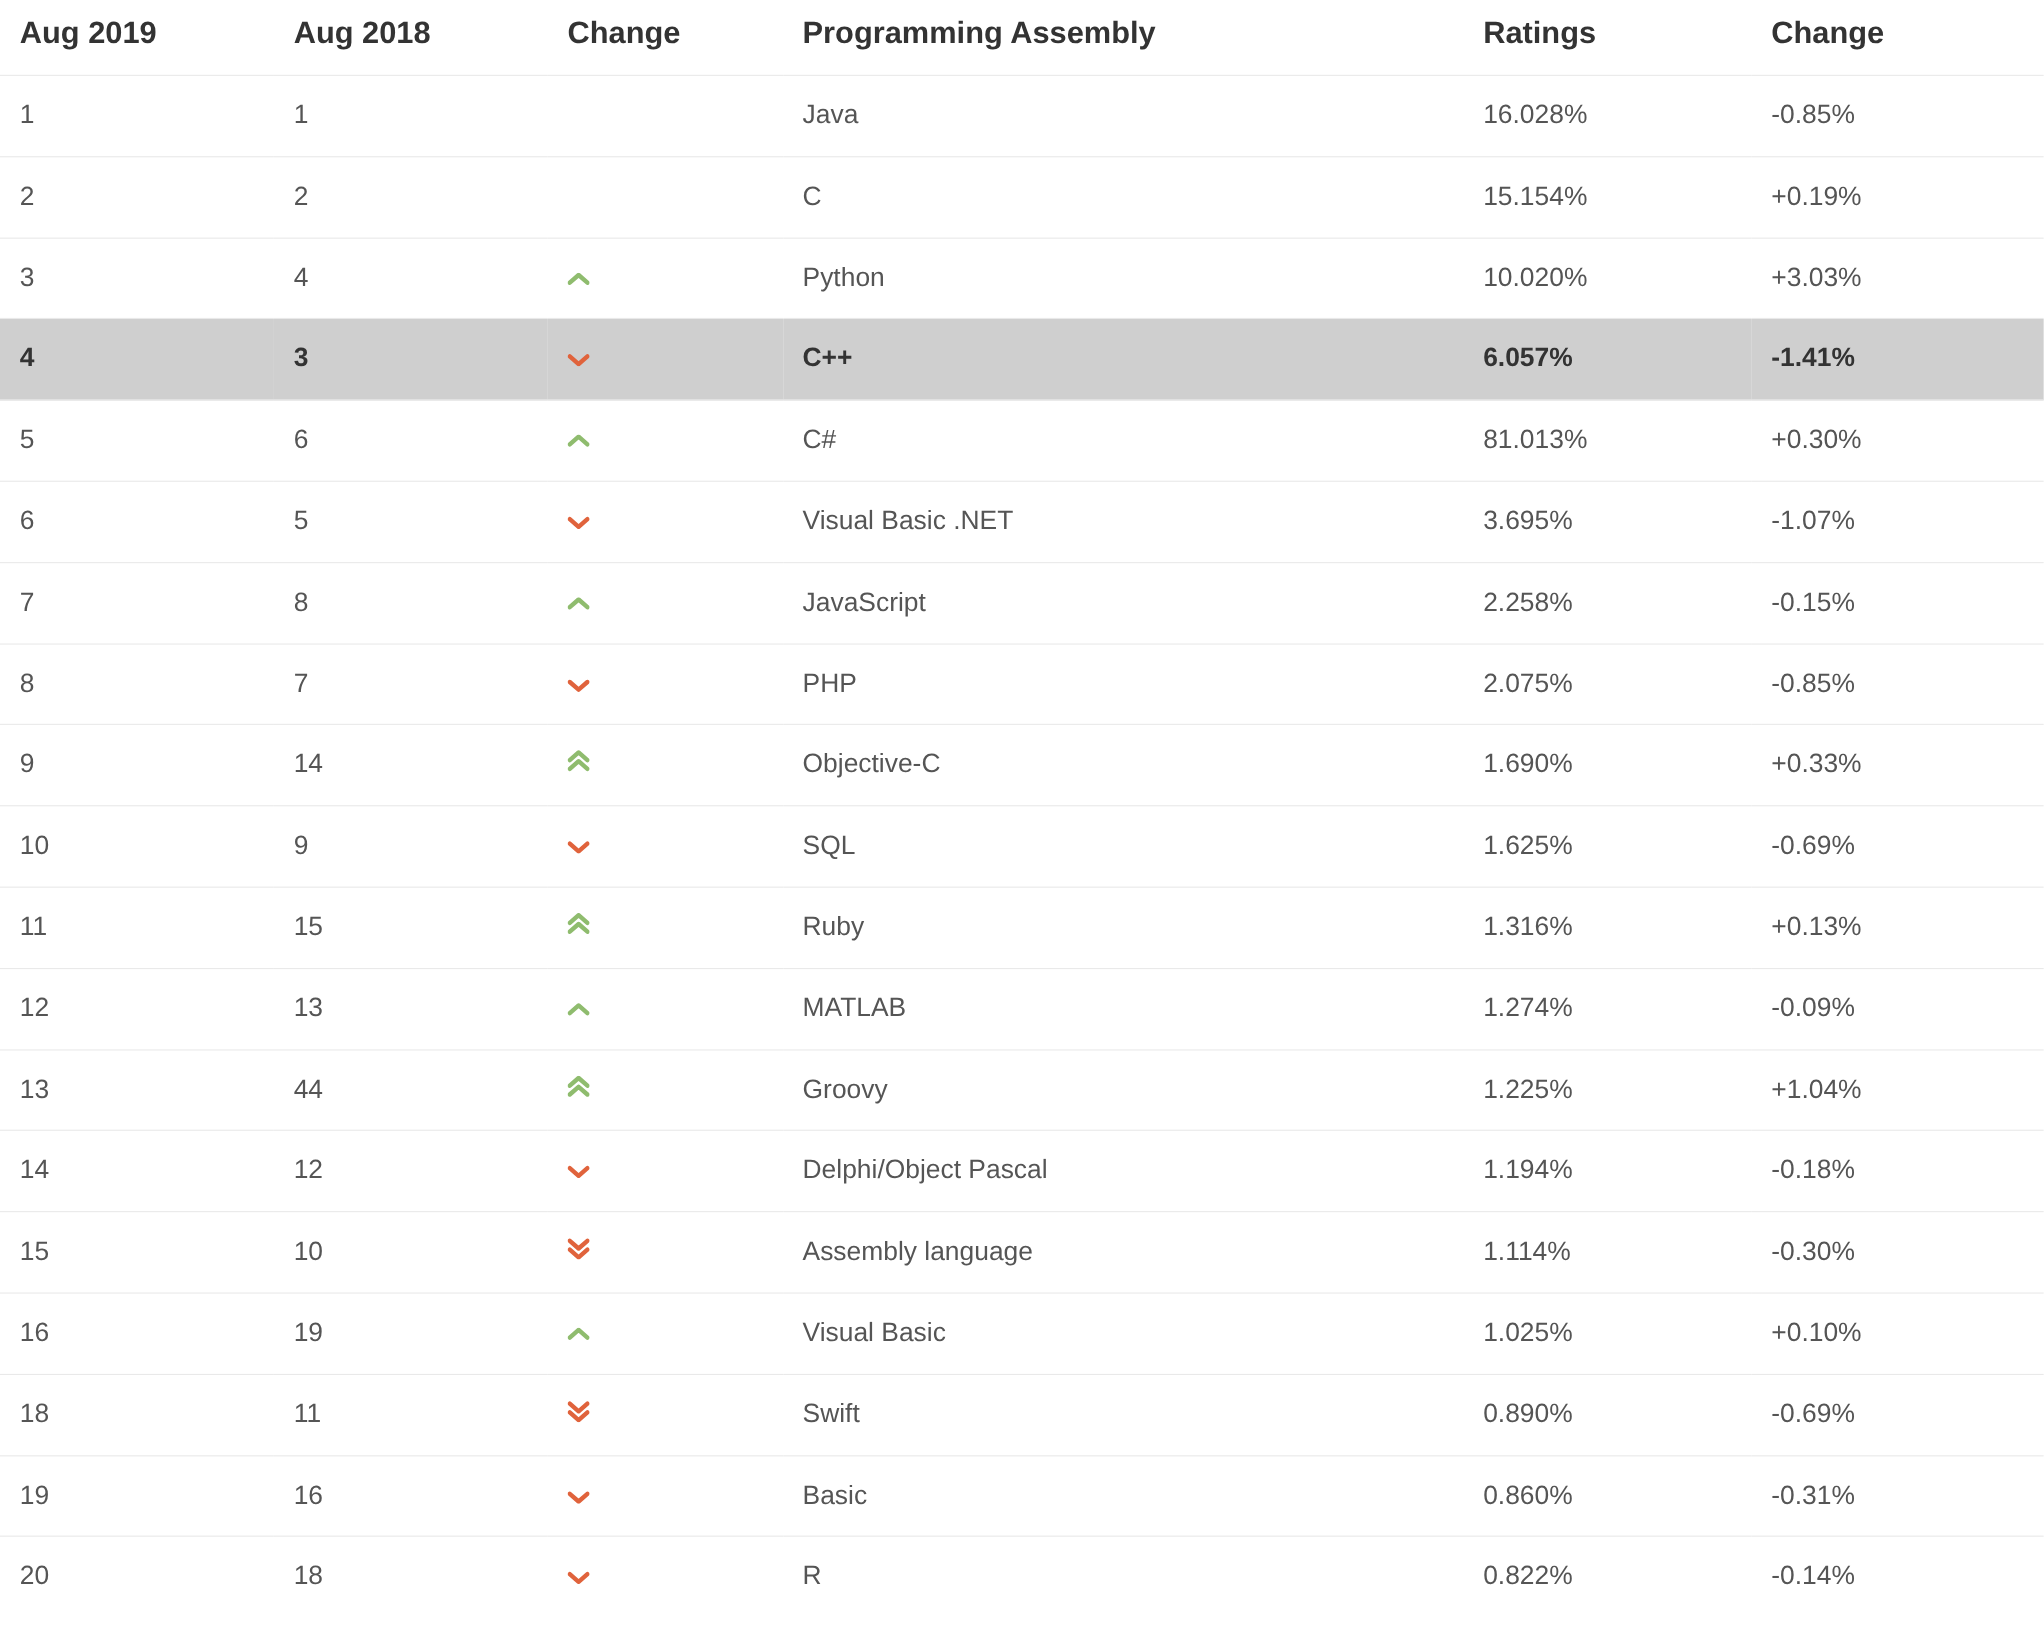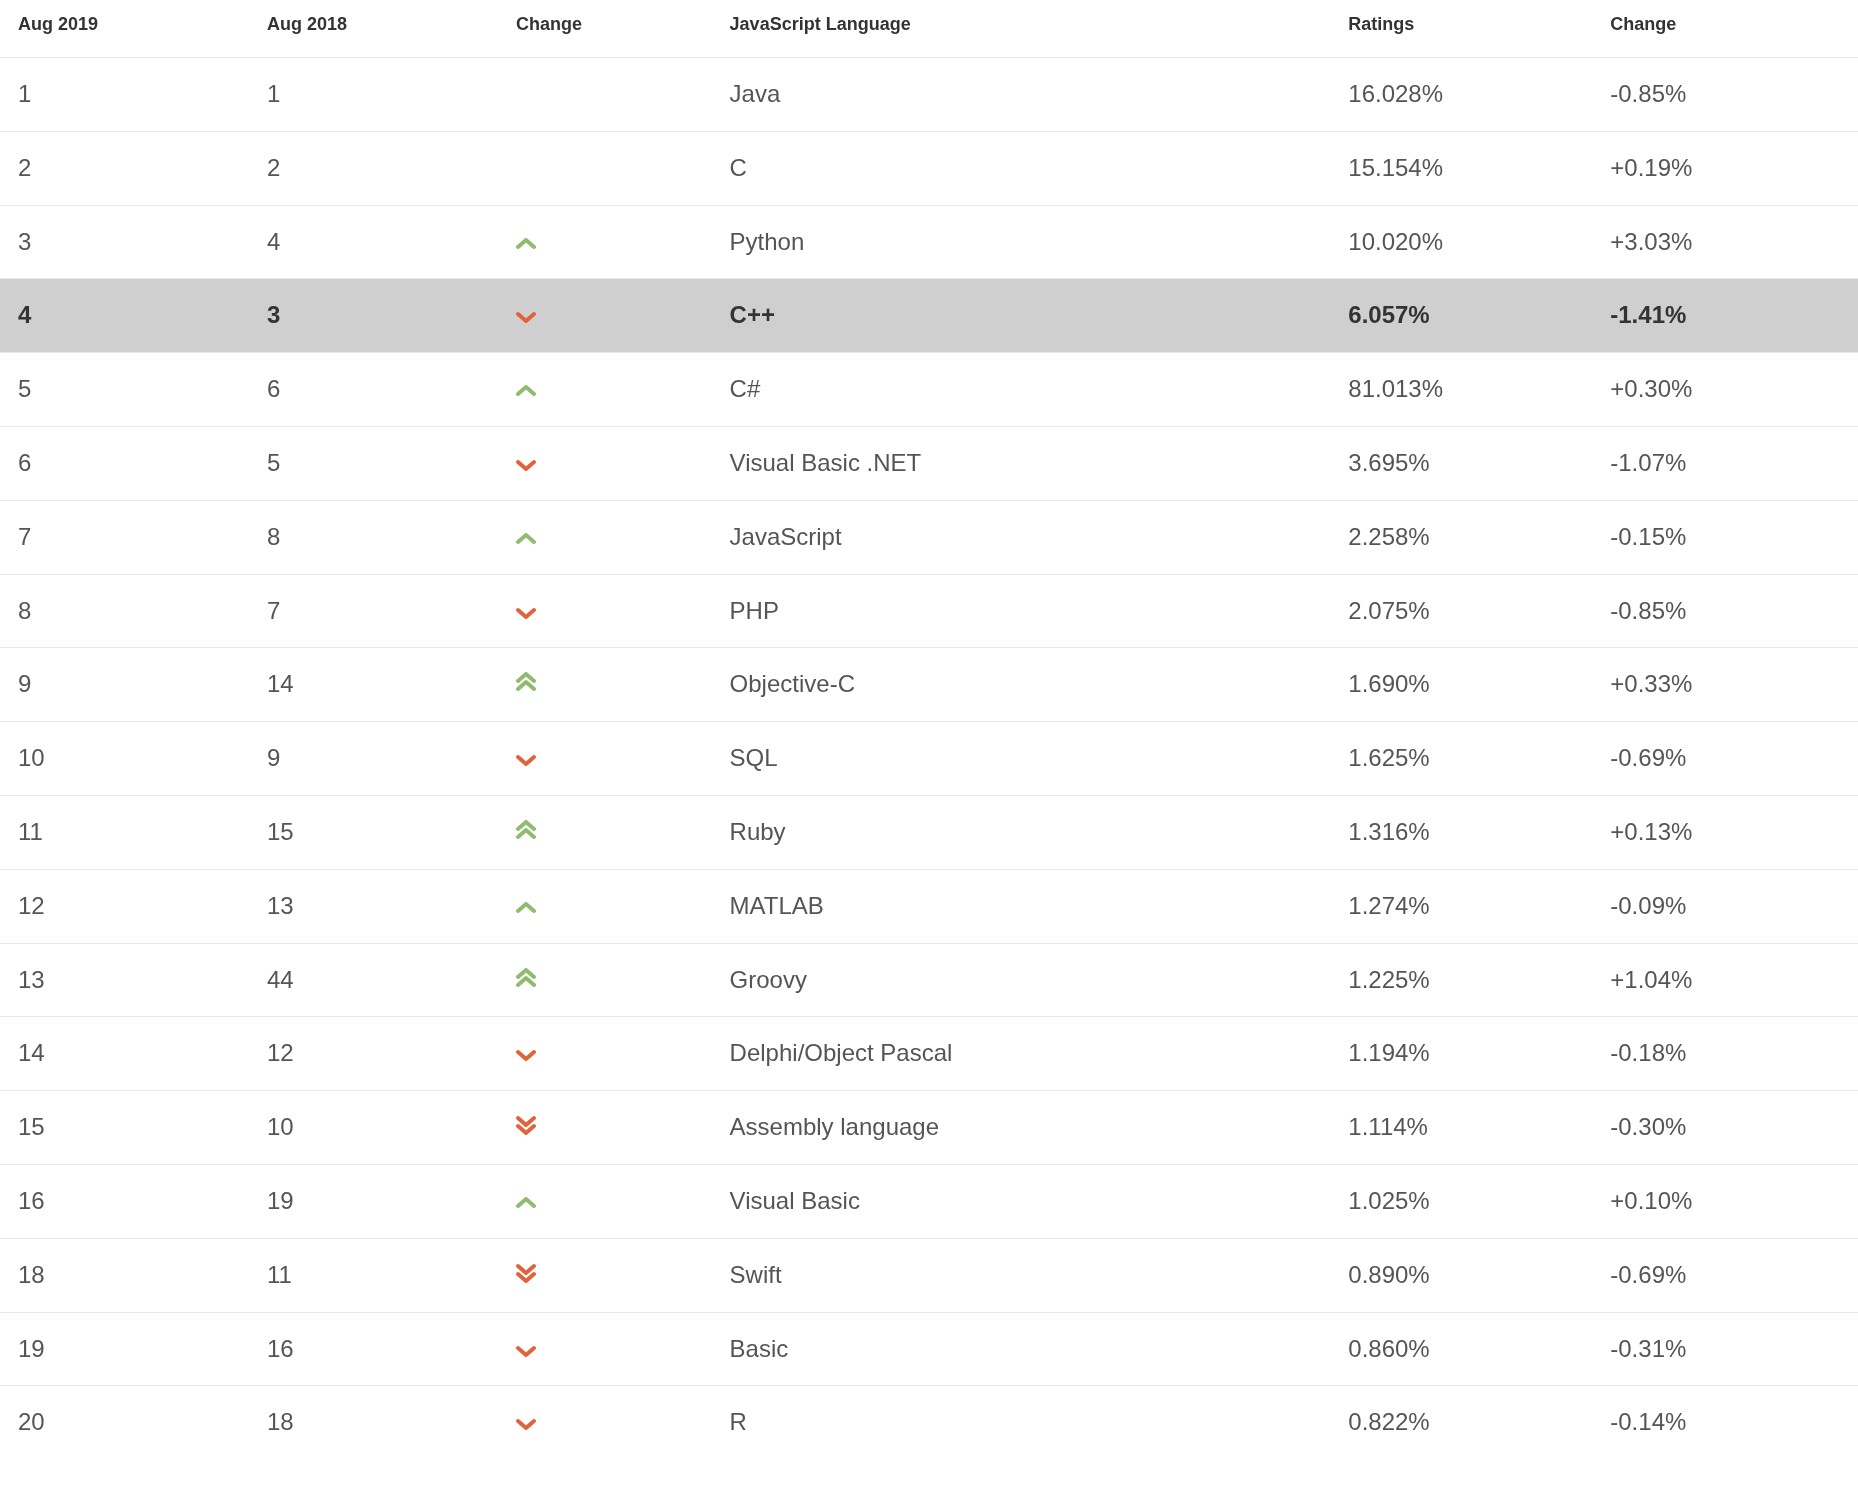--- a/index.html
+++ b/index.html
@@ -12,21 +12,21 @@
   table{
     width:100%;
     border-collapse:collapse;
     table-layout:fixed;
   }
   thead th{
     text-align:left;
     font-weight:700;
     color:#333;
     padding:14px 18px 22px 18px;
-    font-size:18px;
+    font-size:28px;
   }
   tbody td{
     padding:22px 18px;
     border-top:1px solid #e9e9e9;
     color:#555;
     vertical-align:middle;
     line-height:1.2;
   }
   tbody tr.highlight td{
     background:#cfcfcf;
@@ -56,21 +56,21 @@
       <col class="c3">
       <col class="c4">
       <col class="c5">
       <col class="c6">
   </colgroup>
   <thead>
     <tr>
       <th>Aug 2019</th>
       <th>Aug 2018</th>
       <th>Change</th>
-      <th>JavaScript Language</th>
+      <th>Programming Assembly</th>
       <th>Ratings</th>
       <th>Change</th>
     </tr>
   </thead>
   <tbody id="tbody">
       <tr>
         <td>1</td>
         <td>1</td>
         <td></td>
         <td>Java</td>

